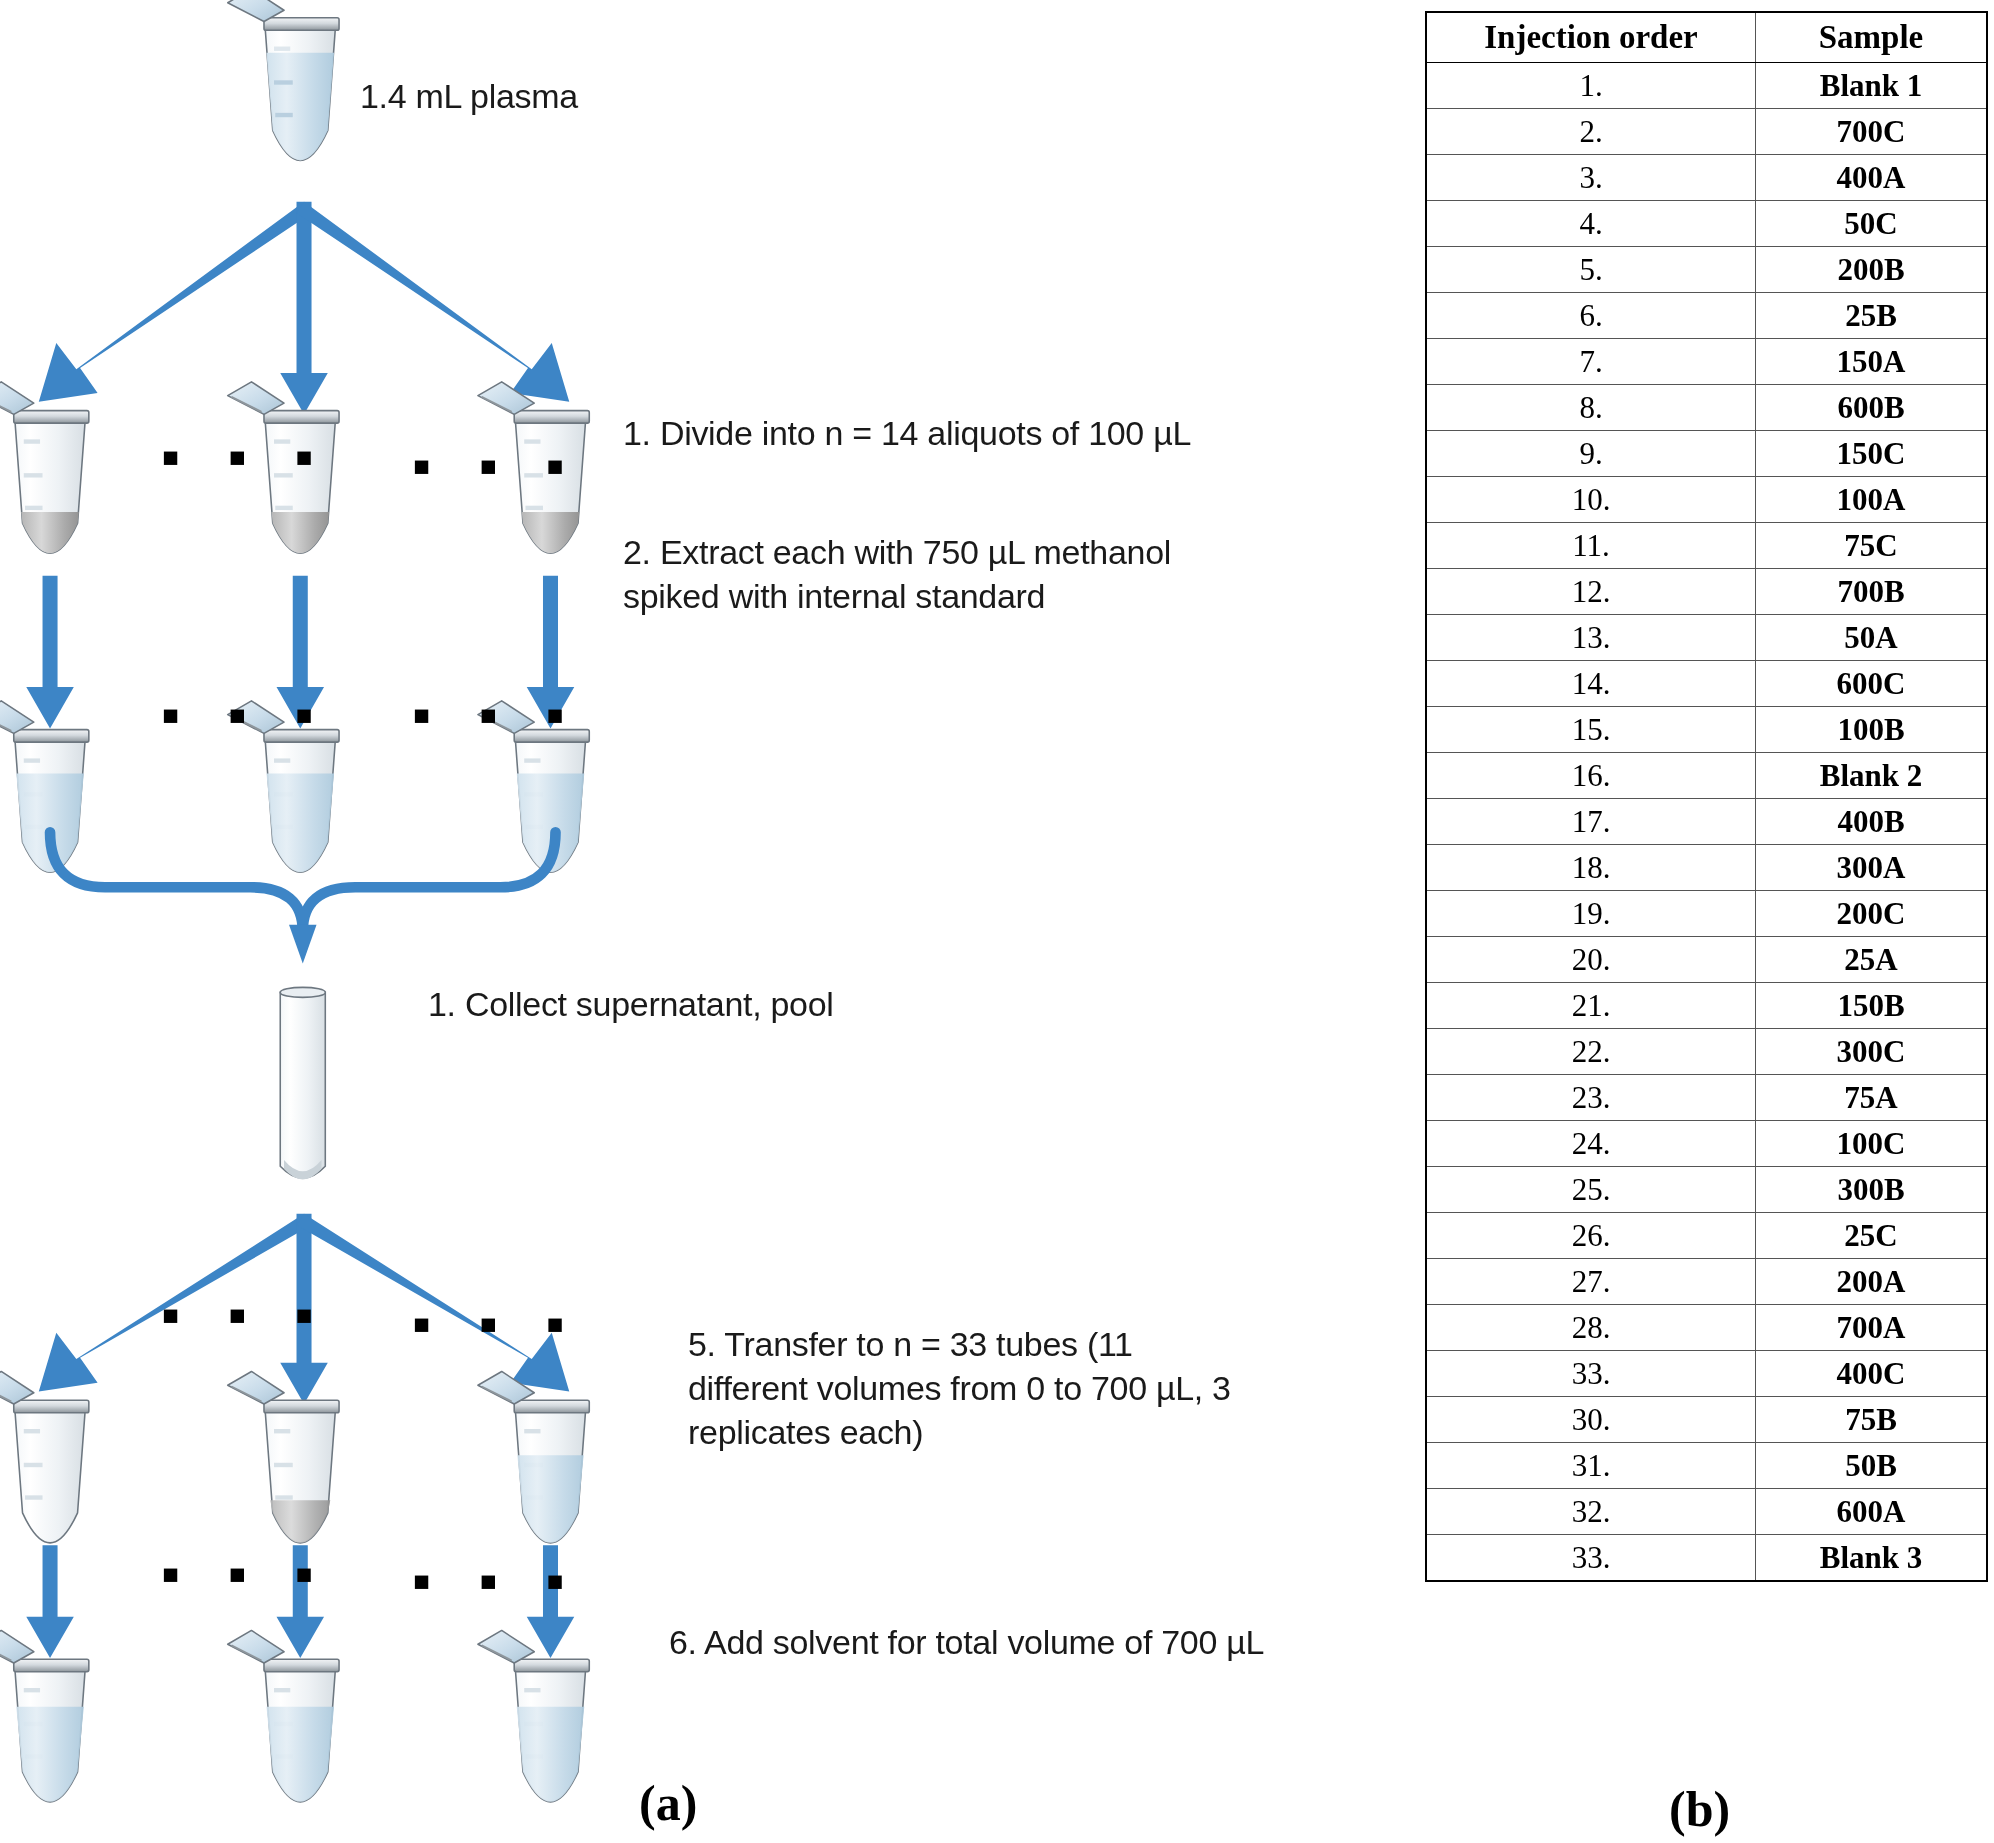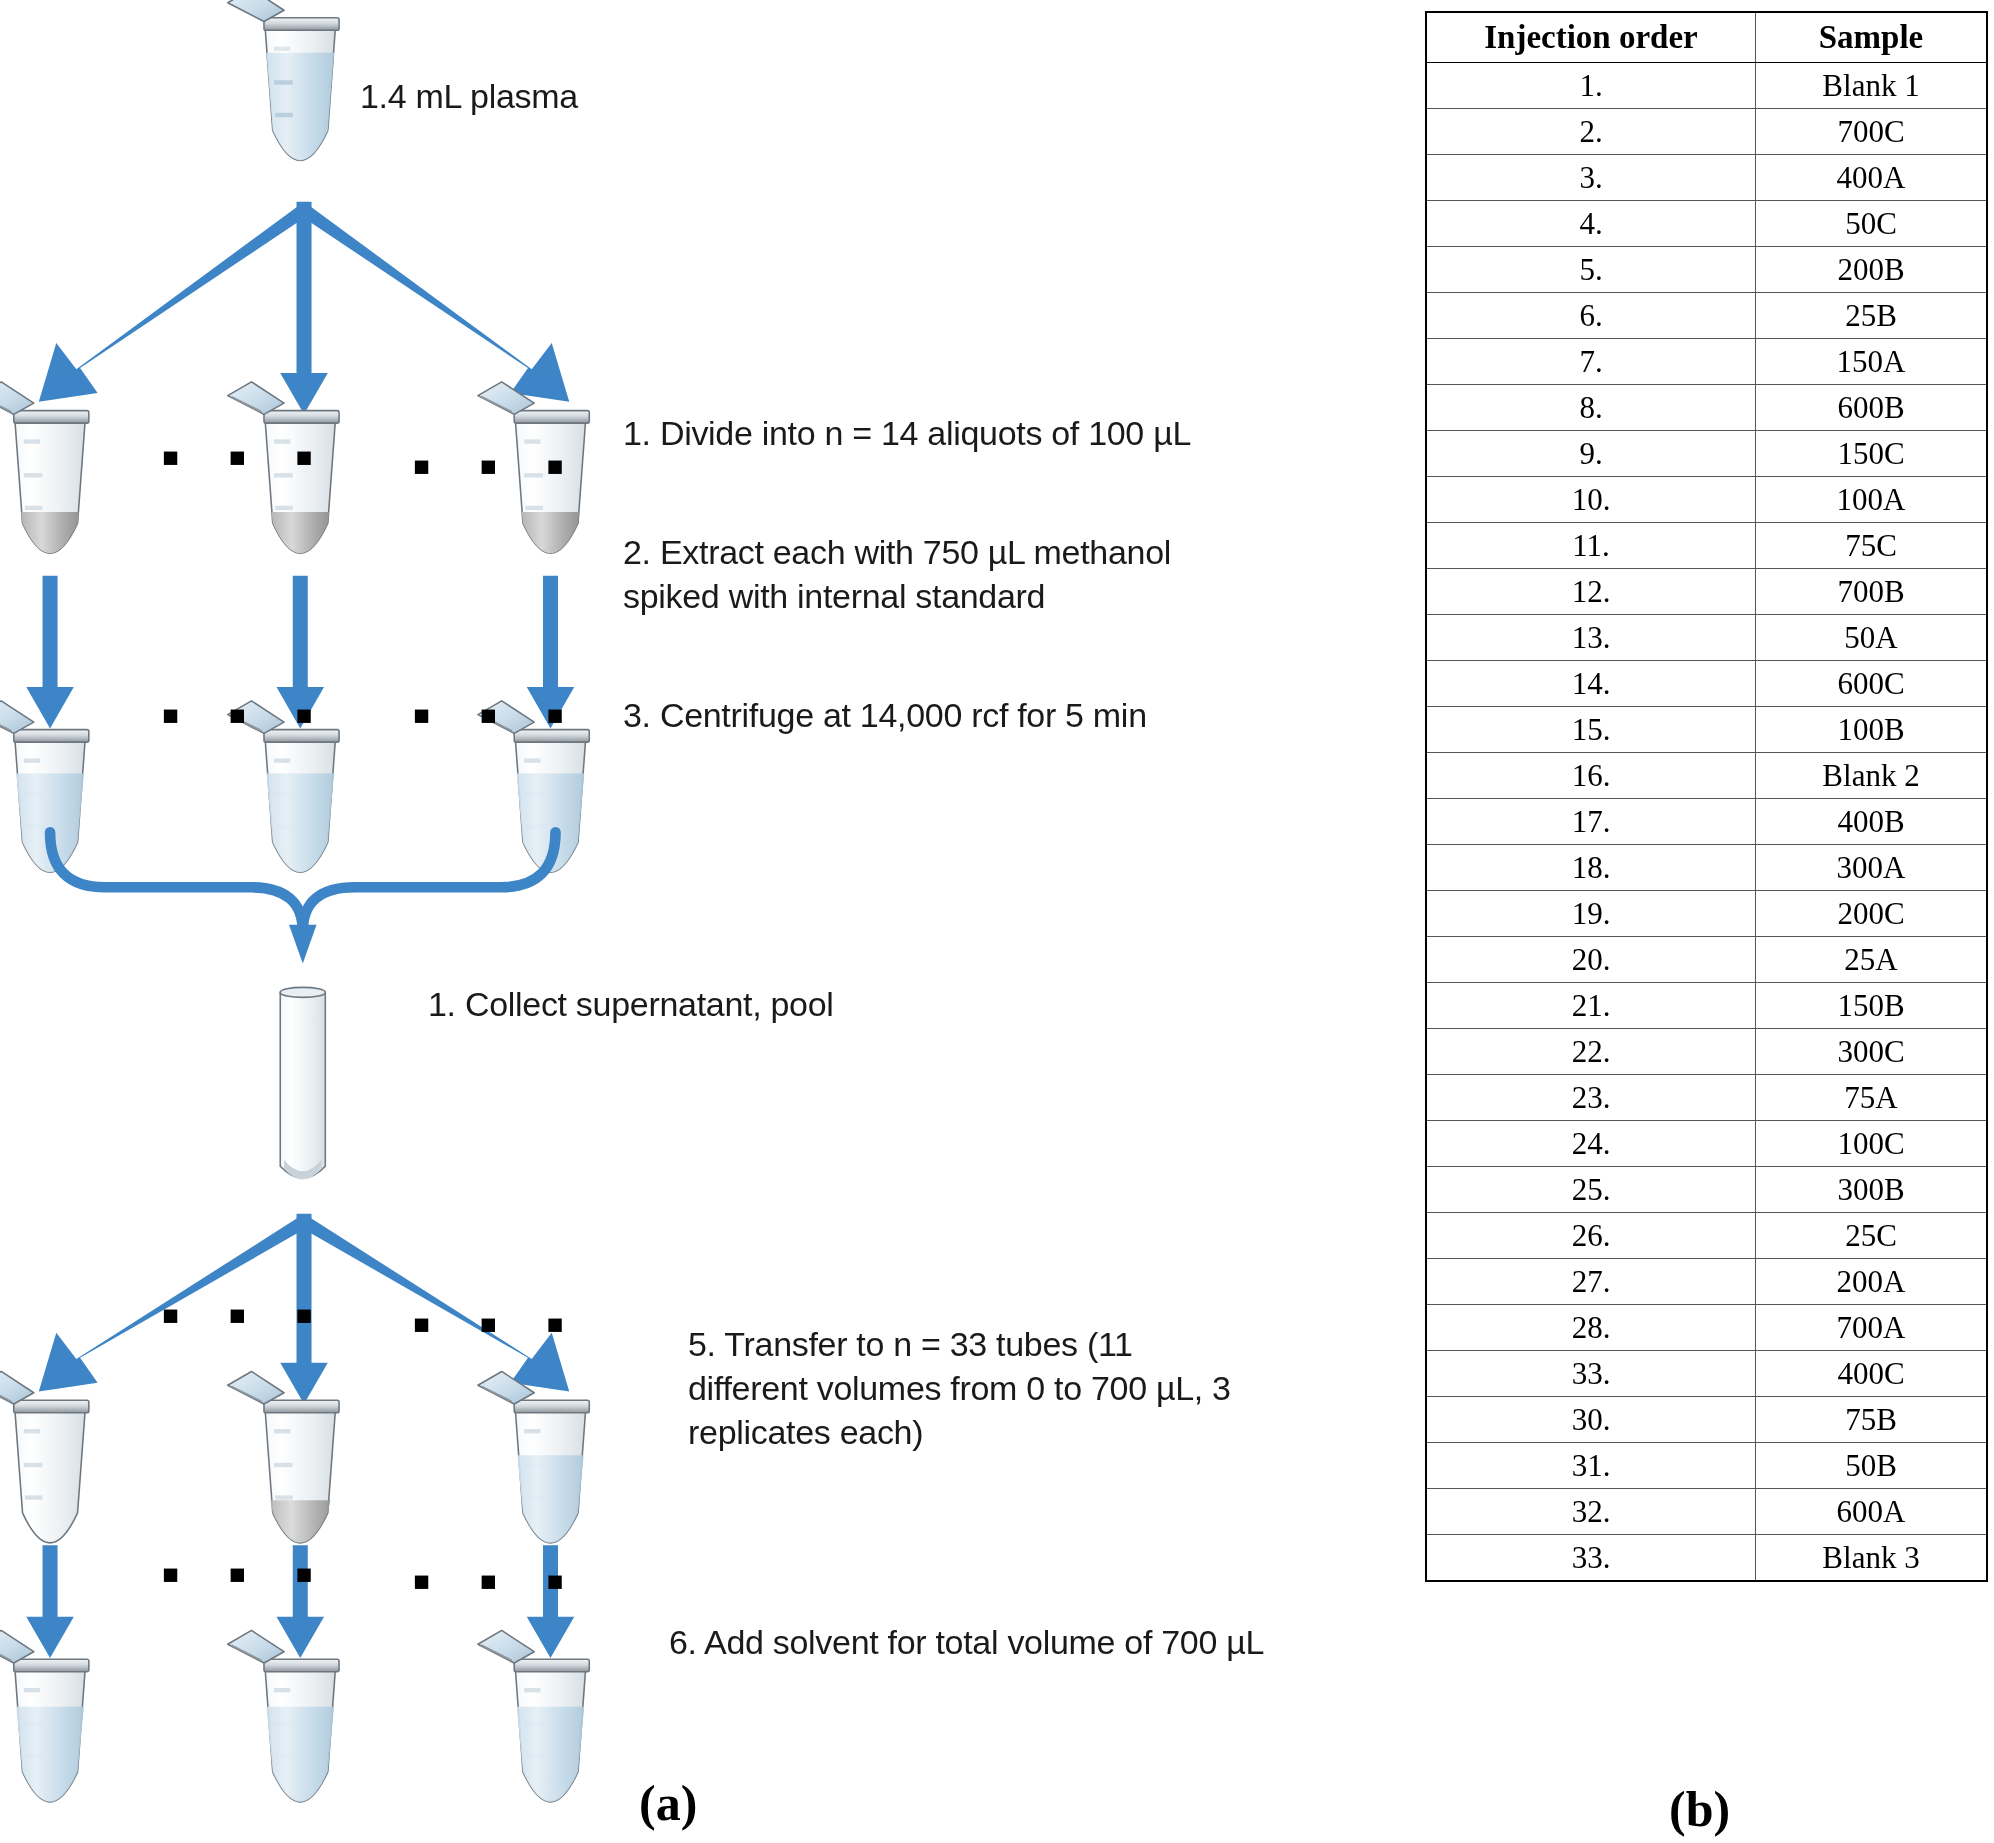--- a/index.html
+++ b/index.html
@@ -78,21 +78,21 @@
   table.inj th {
     font-weight: bold;
     font-size: 33px;
     border-top: 2.5px solid #000;
     border-bottom: 1.9px solid #000;
     height: 49px;
   }
   table.inj th.col-order, table.inj td.col-order { width: 328px; }
   table.inj th.col-sample, table.inj td.col-sample { width: 230px; }
   table.inj td.col-order { border-left: 2.5px solid #000; }
-  table.inj td.col-sample { border-right: 2.5px solid #000; }
+  table.inj td.col-sample { border-right: 2.5px solid #000; font-weight: bold; }
   table.inj th.col-order { border-left: 2.5px solid #000; }
   table.inj th.col-sample { border-right: 2.5px solid #000; text-align: center; }
   table.inj tr:last-child td { border-bottom: 2.5px solid #000; }
 </style>
 </head>
 <body>
 
 <div id="page">
 
   <div id="panel-a">
@@ -252,21 +252,20 @@
     <div class="dots" style="left:161px;  top:1287px;">▪ ▪ ▪</div>
     <div class="dots" style="left:412px;  top:1296px;">▪ ▪ ▪</div>
     <div class="dots" style="left:161px;  top:1546px;">▪ ▪ ▪</div>
     <div class="dots" style="left:412px;  top:1553px;">▪ ▪ ▪</div>
 
     <div class="step-text" style="left:360px; top:74px;">1.4 mL plasma</div>
 
     <div class="step-text" style="left:623px; top:399px;margin-top:12px;">1. Divide into n = 14 aliquots of 100 µL</div>
     <div class="step-text" style="left:623px; top:530px;">2. Extract each with 750 µL methanol
 spiked with internal standard</div>
-    <div class="step-text" style="left:623px; top:693px;">3. Centrifuge at 14,000 rcf for 5 min</div>
     <div class="step-text" style="left:428px; top:982px;">1. Collect supernatant, pool</div>
     <div class="step-text" style="left:688px; top:1322px;">5. Transfer to n = 33 tubes (11
 different volumes from 0 to 700 µL, 3
 replicates each)</div>
     <div class="step-text" style="left:669px; top:1620px;">6. Add solvent for total volume of 700 µL</div>
 
     <div class="caption" style="left:639px; top:1774px;">(a)</div>
   </div>
 
   <div id="panel-b">

